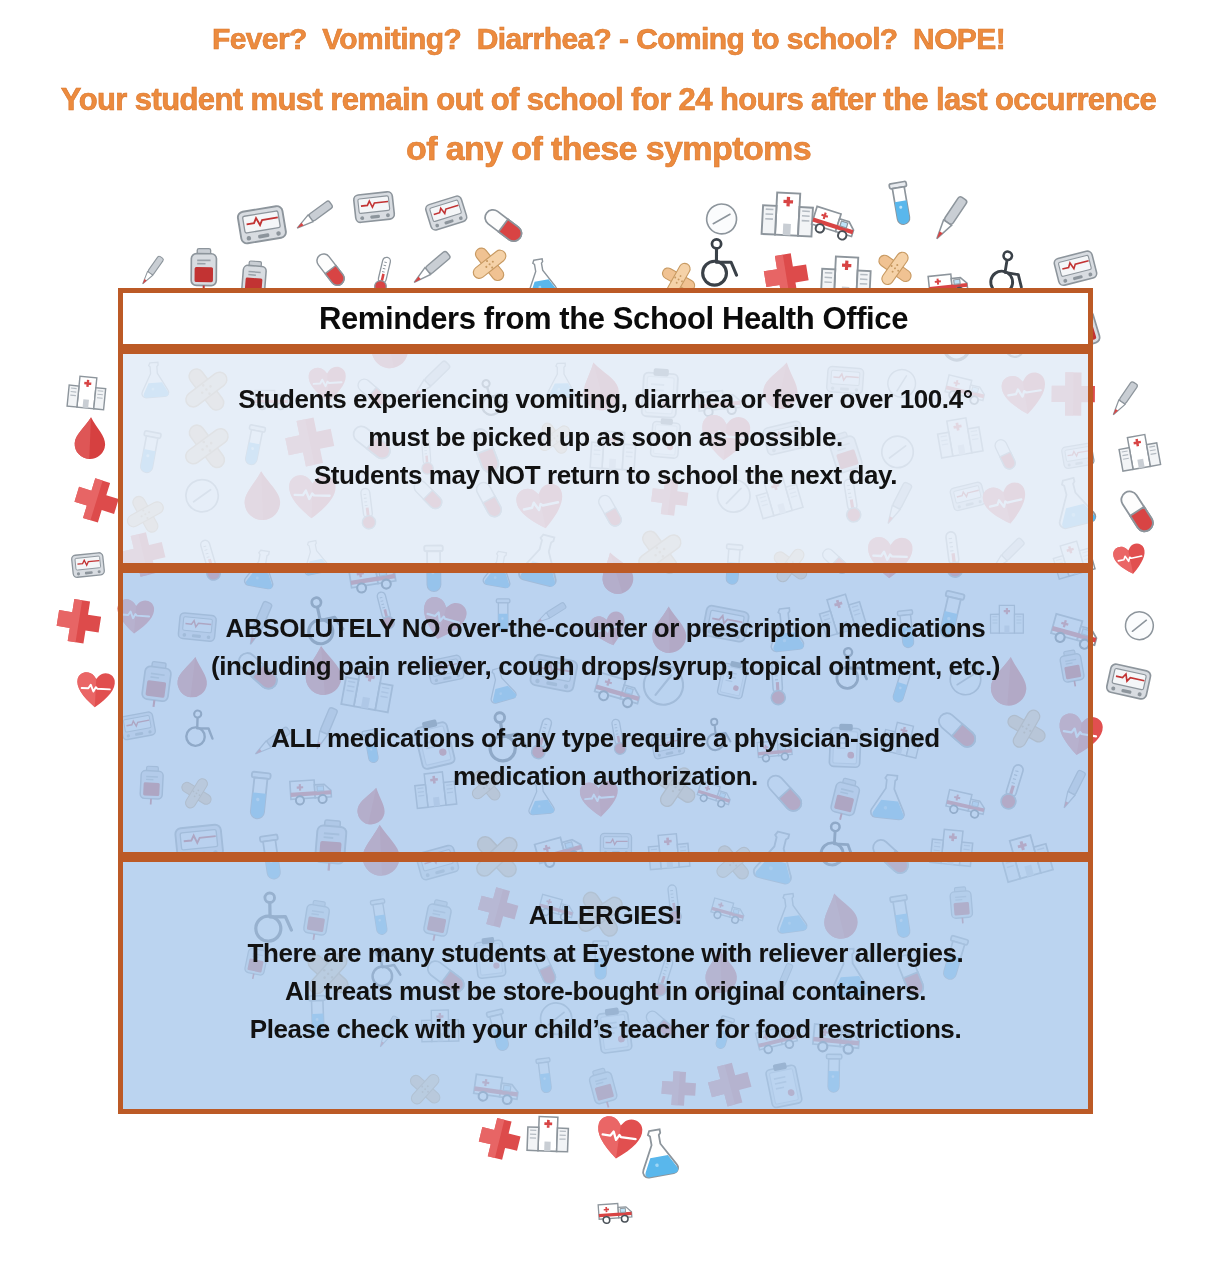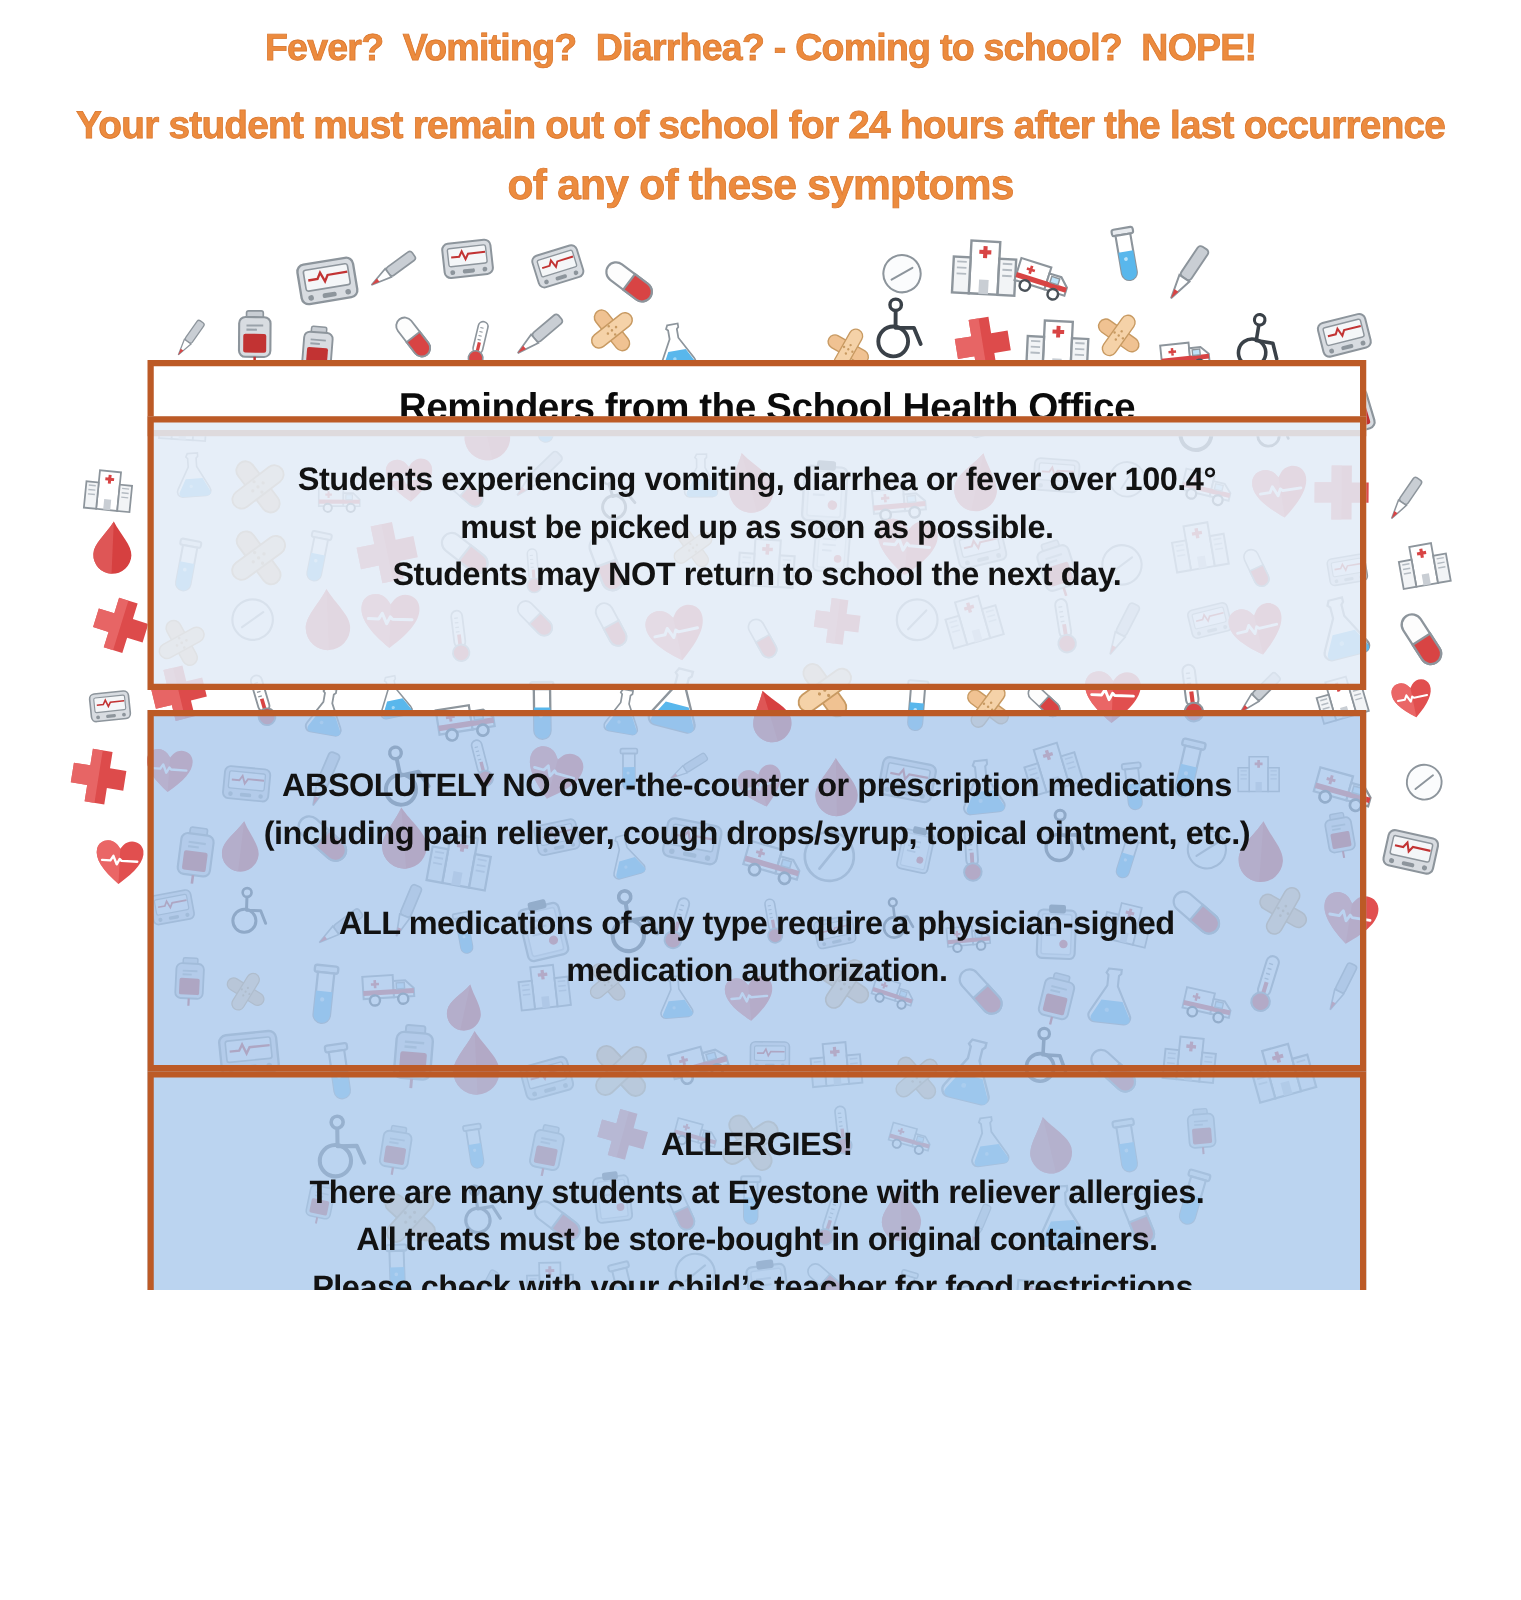--- a/index.html
+++ b/index.html
@@ -1,18 +1,18 @@
 <!DOCTYPE html>
 <html style="--border-color: #BC5A26; --header-color: #EC8B3E;"><head>
 <meta charset="utf-8">
 <style>
   * { margin:0; padding:0; box-sizing:border-box; }
   html,body { background:#ffffff; }
   .page {
-    position:relative; width:1217px; height:1032px;
+    position:relative; width:1217px; height:1280px;
     background:#fff; overflow:hidden;
     font-family:"Liberation Sans", sans-serif;
   }
   .header-line {
     position:absolute; left:0; width:100%; text-align:center;
     font-weight:bold; white-space:pre; letter-spacing:-0.6px;
     color:var(--header-color,#EC8B3E);
     -webkit-text-stroke:0.6px #D9742B;
     z-index:3;
   }
@@ -24,26 +24,26 @@
     position:absolute; left:0; top:0; width:1217px; height:1280px; z-index:1;
   }
 
   .box {
     position:absolute; left:118px; width:975px;
     border:5px solid var(--border-color,#BC5A26);
     z-index:2;
   }
   .title-box {
     top:288px; height:61px; background:#ffffff;
-    display:flex; align-items:flex-end; justify-content:center;padding-left:16px;
+    display:flex; align-items:center; justify-content:center;padding-left:16px;
   }
   .title-box .title {
     font-size:31px; font-weight:bold; color:#0b0b0b; letter-spacing:-0.4px;
   }
-  .b1 { top:333px; height:219px; background:rgba(226,236,247,0.88); padding-top:26px; }
+  .b1 { top:349px; height:219px; background:rgba(226,236,247,0.88); padding-top:26px; }
   .b2 { top:568px; height:289px; background:rgba(168,199,236,0.78); padding-top:36px; }
   .b3 { top:857px; height:257px; background:rgba(172,202,237,0.82); padding-top:34px; }
   .box p {
     text-align:center; font-size:26px; font-weight:bold; color:#121212;
     line-height:38px; letter-spacing:-0.4px;
   }
   .gap { }
   .gap-sm { margin-top:34px; }
   .note { font-weight:normal; }
 </style>

